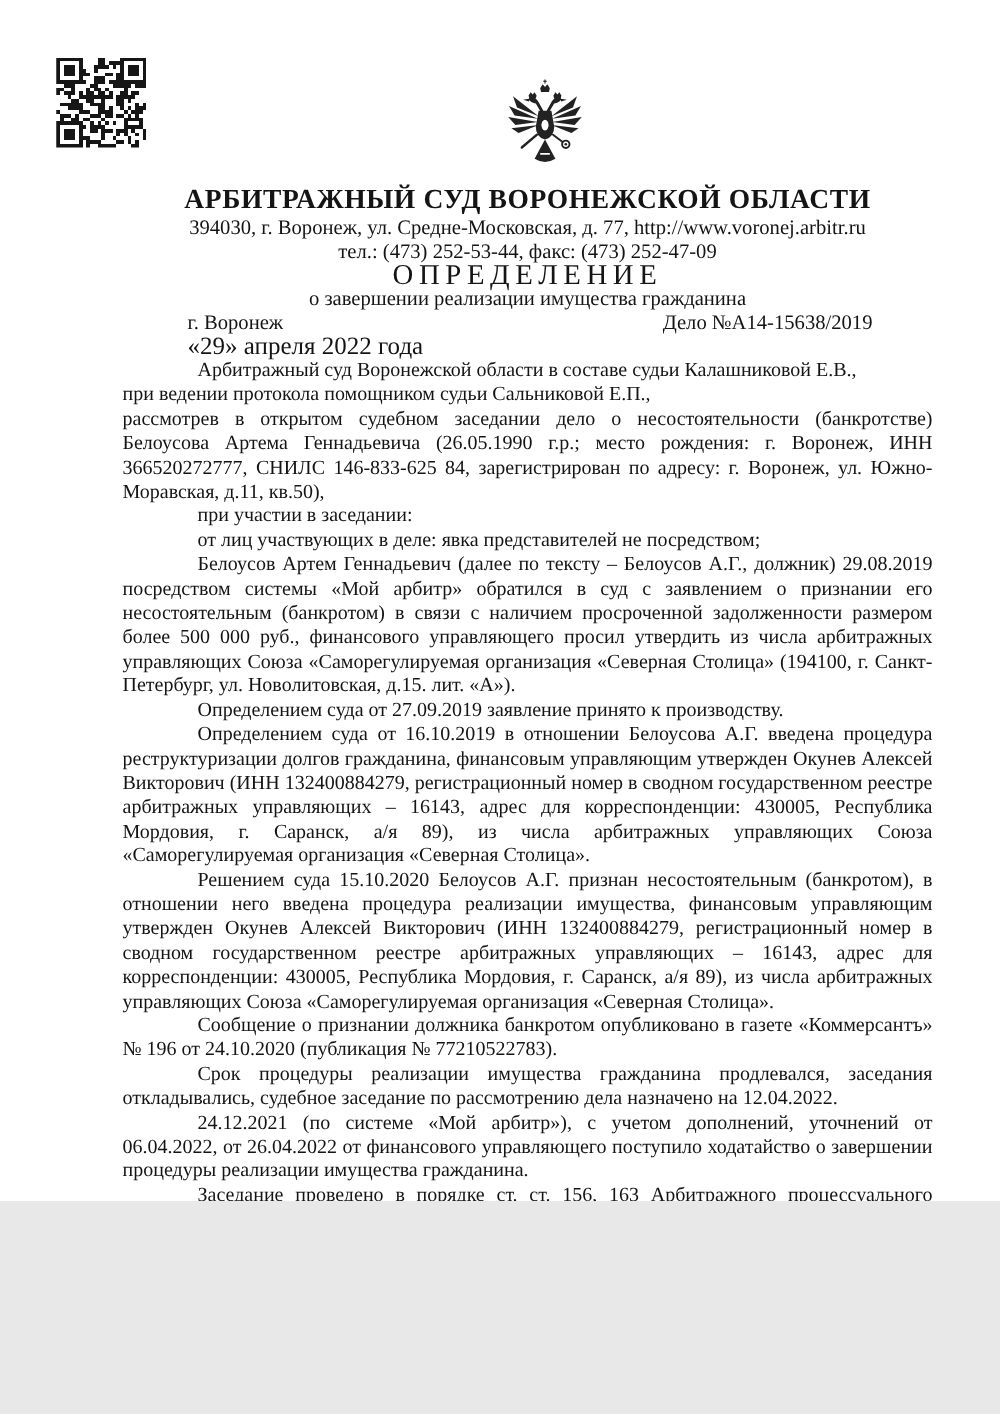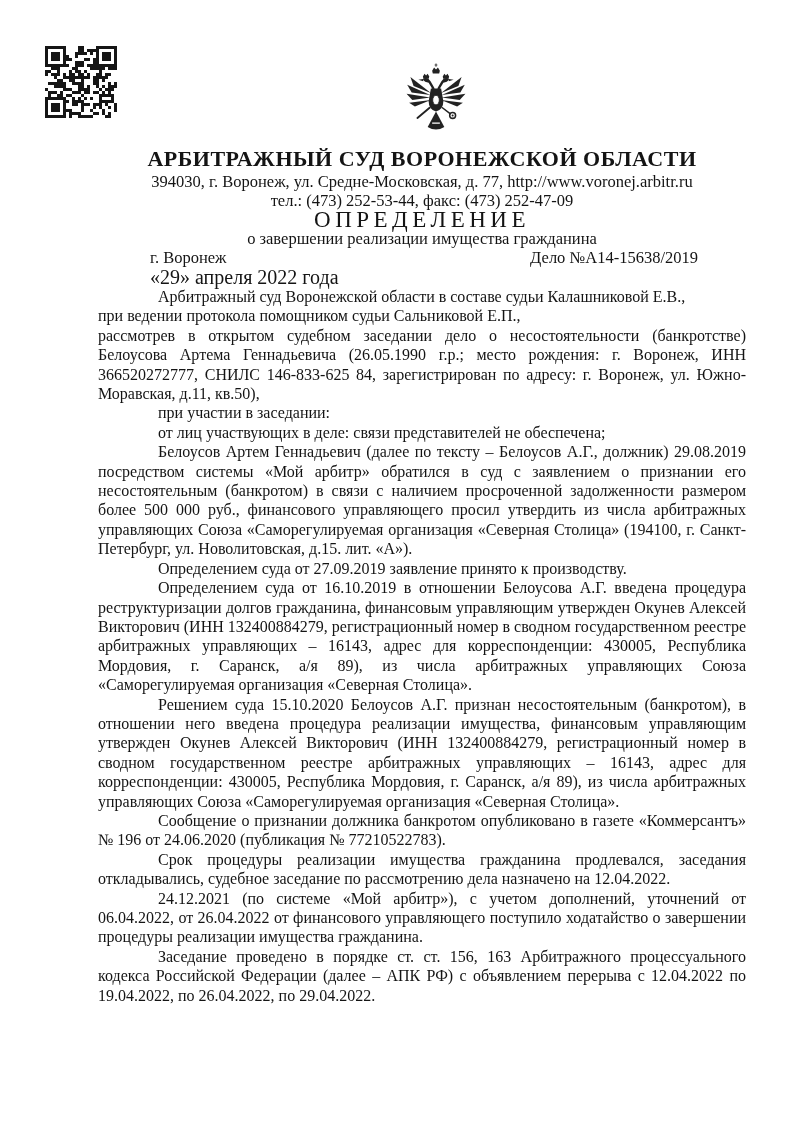--- a/index.html
+++ b/index.html
@@ -1,19 +1,19 @@
 <!DOCTYPE html>
 <html><head>
 <meta charset="utf-8">
 <style>
   html, body { margin: 0; padding: 0; background: #e8e8e8; }
   .page {
     position: relative;
     width: 800px;
-    height: 1131px;
+    height: 961px;
     background: #ffffff;
     font-family: "Liberation Serif", "DejaVu Serif", serif;
     color: #141414;
     overflow: hidden;
     margin: 0 auto;
   }
   .qr {
     position: absolute;
     left: 45px;
     top: 46px;
@@ -447,25 +447,25 @@
       <span>г. Воронеж</span>
       <span>Дело №А14-15638/2019</span>
     </div>
     <div class="date-line">«29» апреля 2022 года</div>
 
     <div>
       <p class="para indent">Арбитражный суд Воронежской области в составе судьи Калашниковой Е.В.,</p>
       <p class="para">при ведении протокола помощником судьи Сальниковой Е.П.,</p>
       <p class="para">рассмотрев в открытом судебном заседании дело о несостоятельности (банкротстве) Белоусова Артема Геннадьевича (26.05.1990 г.р.; место рождения: г. Воронеж, ИНН 366520272777, СНИЛС 146-833-625 84, зарегистрирован по адресу: г. Воронеж, ул. Южно-Моравская, д.11, кв.50),</p>
       <p class="para indent">при участии в заседании:</p>
-      <p class="para indent">от лиц участвующих в деле: связи представителей не обеспечена;</p>
+      <p class="para indent">от лиц участвующих в деле: явка представителей не посредством;</p>
       <p class="para indent">Белоусов Артем Геннадьевич (далее по тексту – Белоусов А.Г., должник) 29.08.2019 посредством системы «Мой арбитр» обратился в суд с заявлением о признании его несостоятельным (банкротом) в связи с наличием просроченной задолженности размером более 500 000 руб., финансового управляющего просил утвердить из числа арбитражных управляющих Союза «Саморегулируемая организация «Северная Столица» (194100, г. Санкт-Петербург, ул. Новолитовская, д.15. лит. «А»).</p>
       <p class="para indent">Определением суда от 27.09.2019 заявление принято к производству.</p>
       <p class="para indent">Определением суда от 16.10.2019 в отношении Белоусова А.Г. введена процедура реструктуризации долгов гражданина, финансовым управляющим утвержден Окунев Алексей Викторович (ИНН 132400884279, регистрационный номер в сводном государственном реестре арбитражных управляющих – 16143, адрес для корреспонденции: 430005, Республика Мордовия, г. Саранск, а/я 89), из числа арбитражных управляющих Союза «Саморегулируемая организация «Северная Столица».</p>
       <p class="para indent">Решением суда 15.10.2020 Белоусов А.Г. признан несостоятельным (банкротом), в отношении него введена процедура реализации имущества, финансовым управляющим утвержден Окунев Алексей Викторович (ИНН 132400884279, регистрационный номер в сводном государственном реестре арбитражных управляющих – 16143, адрес для корреспонденции: 430005, Республика Мордовия, г. Саранск, а/я 89), из числа арбитражных управляющих Союза «Саморегулируемая организация «Северная Столица».</p>
-      <p class="para indent">Сообщение о признании должника банкротом опубликовано в газете «Коммерсантъ» № 196 от 24.06.2020 (публикация № 77210522783).</p>
+      <p class="para indent">Сообщение о признании должника банкротом опубликовано в газете «Коммерсантъ» № 196 от 24.10.2020 (публикация № 77210522783).</p>
       <p class="para indent">Срок процедуры реализации имущества гражданина продлевался, заседания откладывались, судебное заседание по рассмотрению дела назначено на 12.04.2022.</p>
       <p class="para indent">24.12.2021 (по системе «Мой арбитр»), с учетом дополнений, уточнений от 06.04.2022, от 26.04.2022 от финансового управляющего поступило ходатайство о завершении процедуры реализации имущества гражданина.</p>
       <p class="para indent">Заседание проведено в порядке ст. ст. 156, 163 Арбитражного процессуального кодекса Российской Федерации (далее – АПК РФ) с объявлением перерыва с 12.04.2022 по 19.04.2022, по 26.04.2022, по 29.04.2022.</p>
     </div>
 
   </div>
 </div>
 
 </body></html>

